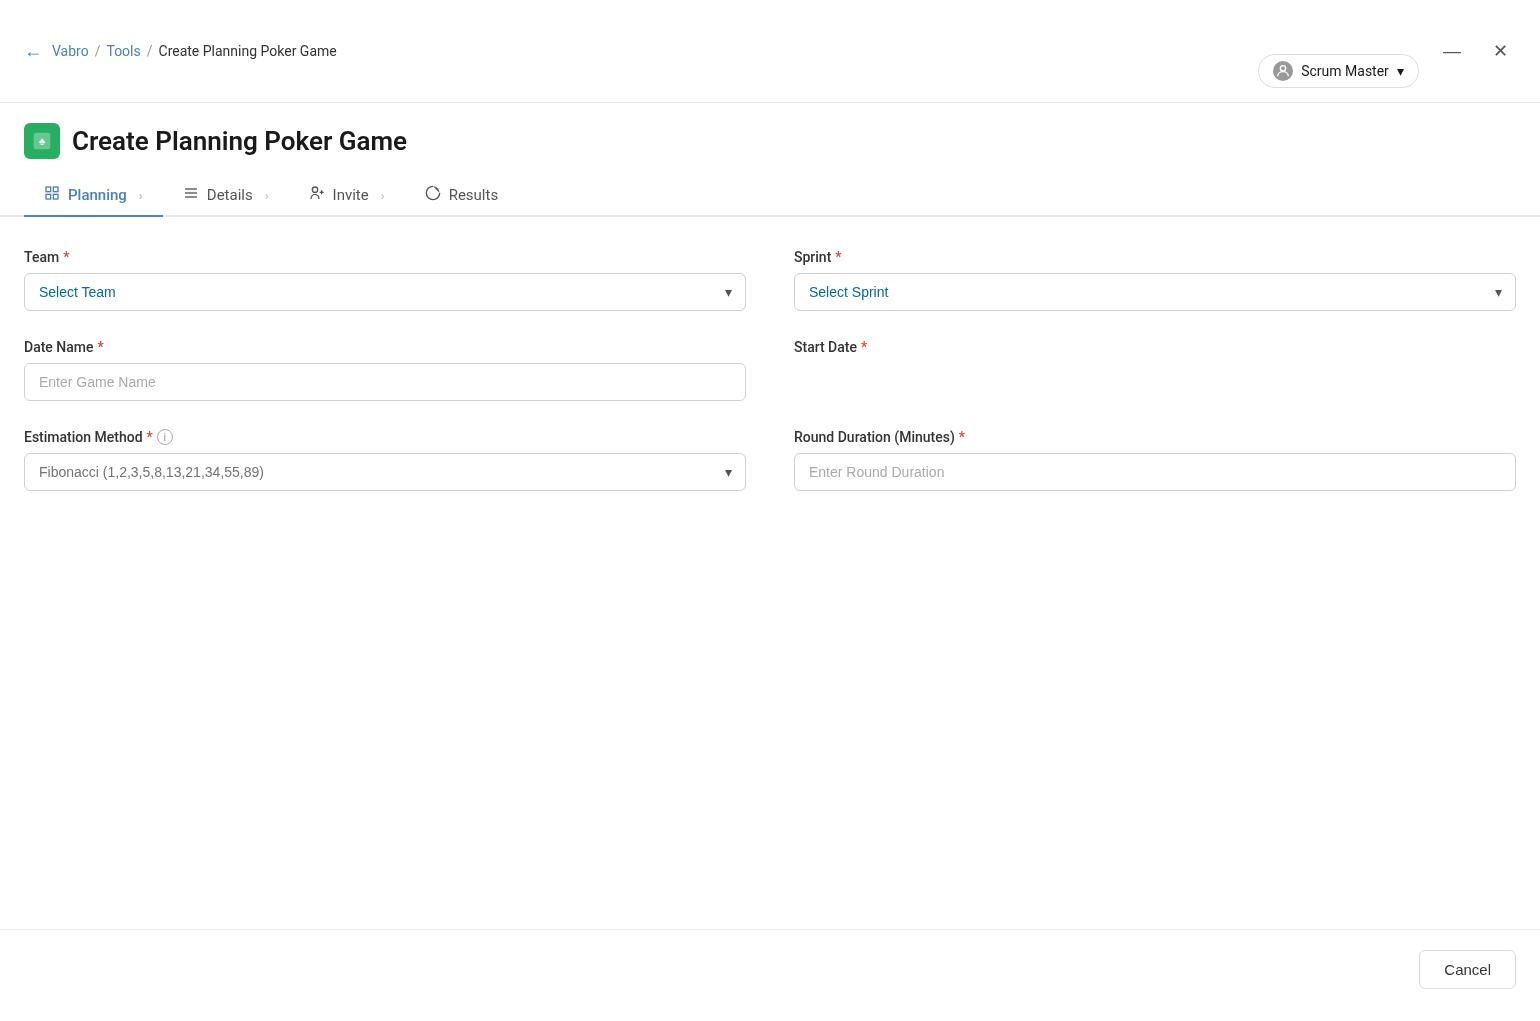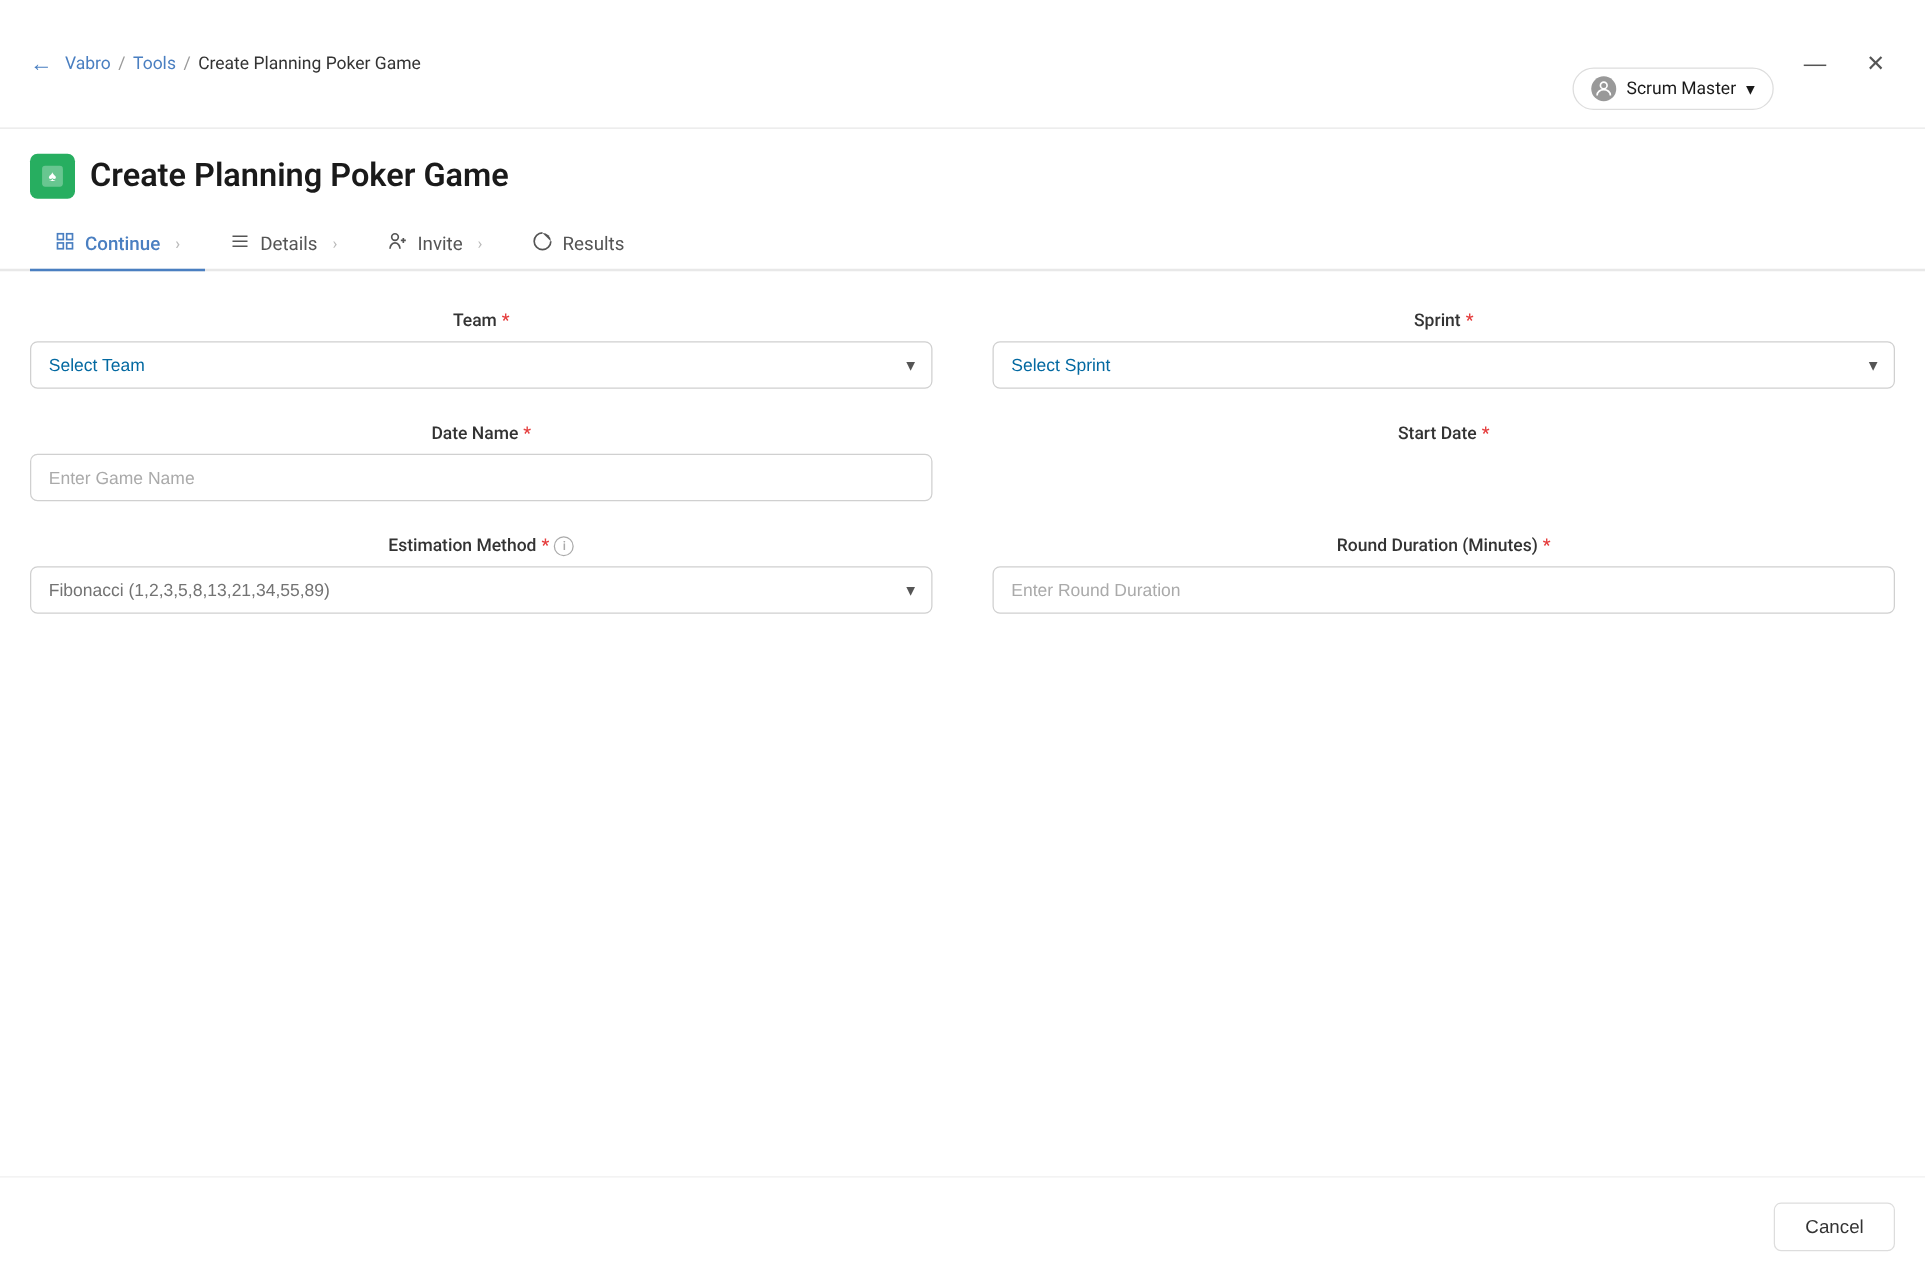--- a/index.html
+++ b/index.html
@@ -133,21 +133,20 @@
     .form-row {
       display: grid;
       grid-template-columns: 1fr 1fr;
       gap: 24px 48px;
       margin-bottom: 28px;
     }
     .form-group {
       display: flex;
       flex-direction: column;
       gap: 8px;
-      align-items: center;
     }
     .form-label {
       font-size: 14px;
       font-weight: 500;
       color: #333;
       display: flex;
       align-items: center;
       gap: 4px;
     }
     .required-star {
@@ -222,21 +221,21 @@
       top: 50%;
       transform: translateY(-50%);
       color: #555;
       font-size: 16px;
       pointer-events: none;
     }
 
     
     .footer {
       position: absolute;
-      bottom: 0;
+      bottom: 12px;
       right: 0;
       left: 0;
       padding: 20px 24px;
       display: flex;
       justify-content: flex-end;
       gap: 16px;
       border-top: 1px solid #f0f0f0;
     }
     .btn-cancel {
       padding: 10px 24px;
@@ -299,21 +298,21 @@
 <div class="tabs">
   <div class="tab active">
     <span>
       <svg width="16" height="16" viewBox="0 0 24 24" fill="none" stroke="#4a7fc1" stroke-width="2">
         <rect x="3" y="3" width="7" height="7"></rect>
           <rect x="14" y="3" width="7" height="7"></rect>
         <rect x="3" y="14" width="7" height="7"></rect>
           <rect x="14" y="14" width="7" height="7"></rect>
       </svg>
     </span>
-    <span>Continue</span>
+    <span>Planning</span>
     <span class="tab-arrow">›</span>
   </div>
   <div class="tab">
     <span>
       <svg width="16" height="16" viewBox="0 0 24 24" fill="none" stroke="#555" stroke-width="2">
         <line x1="3" y1="6" x2="21" y2="6"></line>
           <line x1="3" y1="12" x2="21" y2="12"></line>
           <line x1="3" y1="18" x2="21" y2="18"></line>
       </svg>
     </span>

